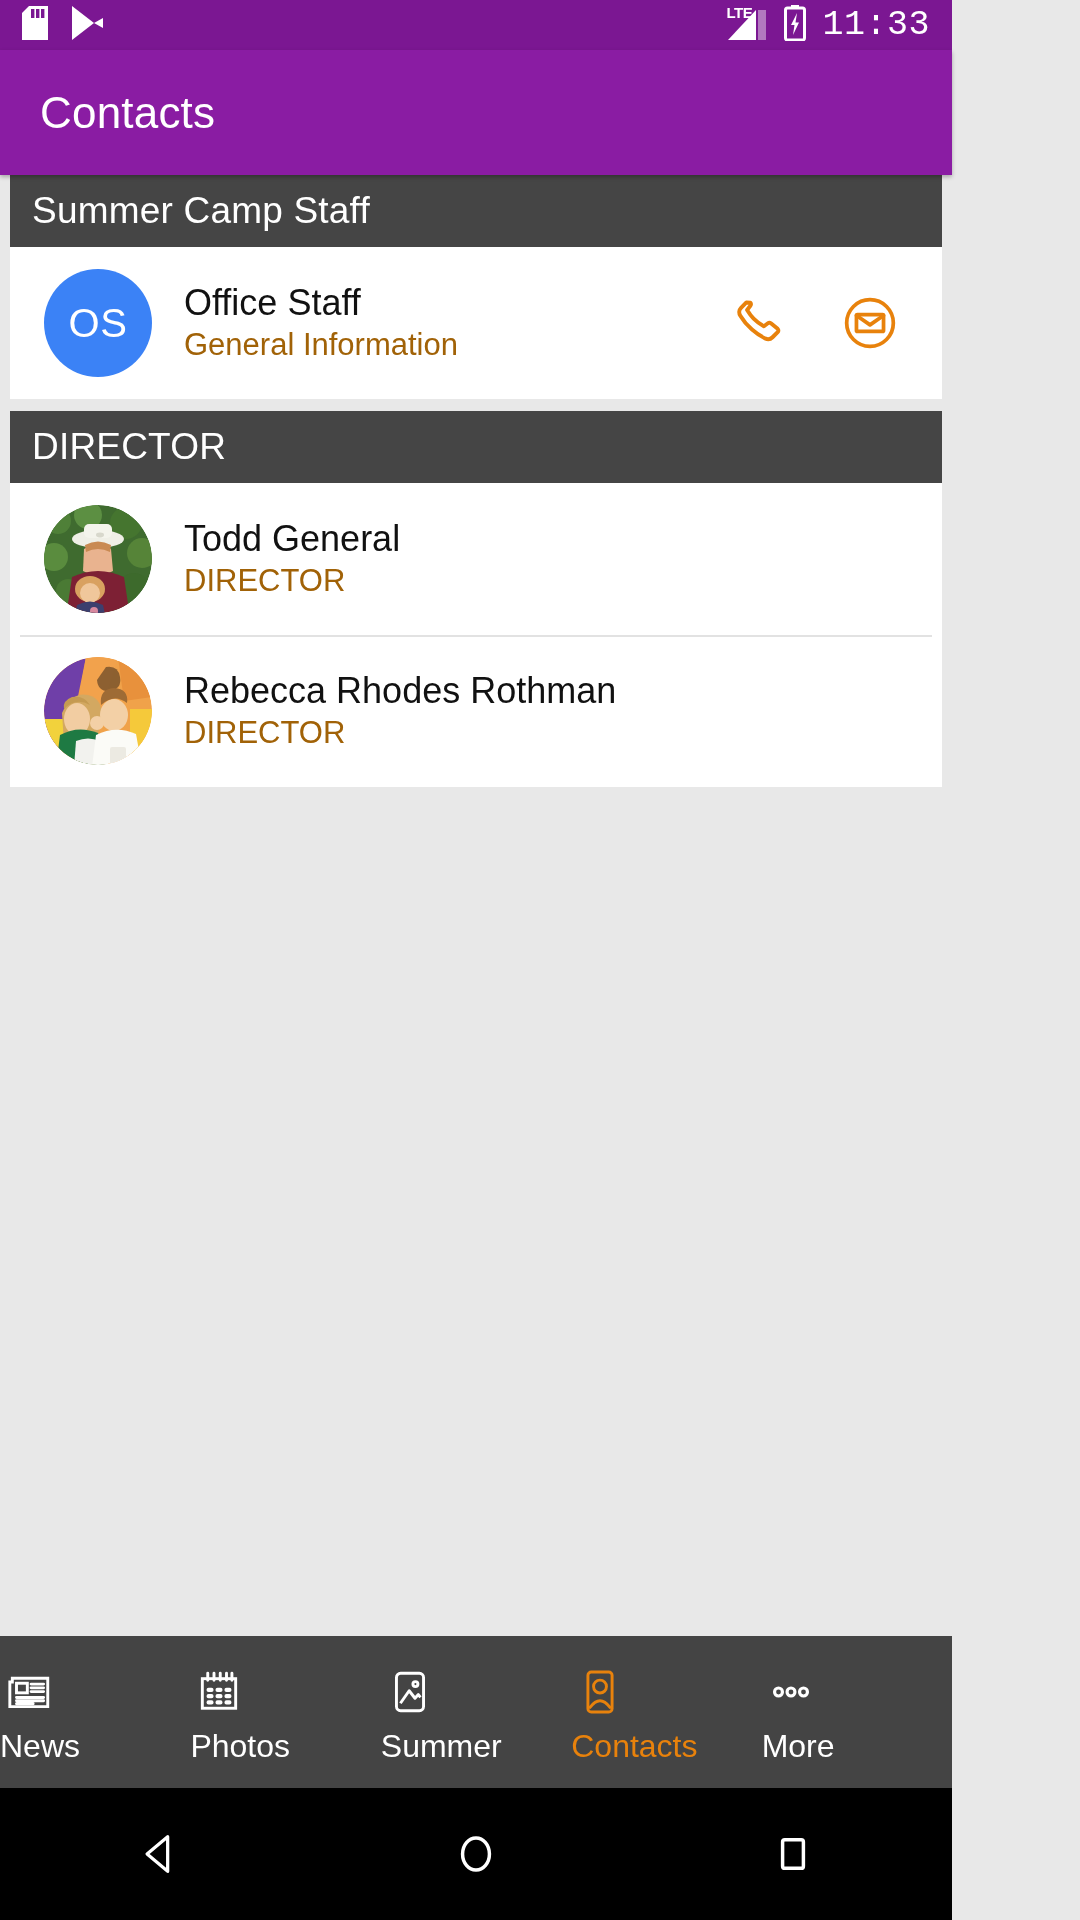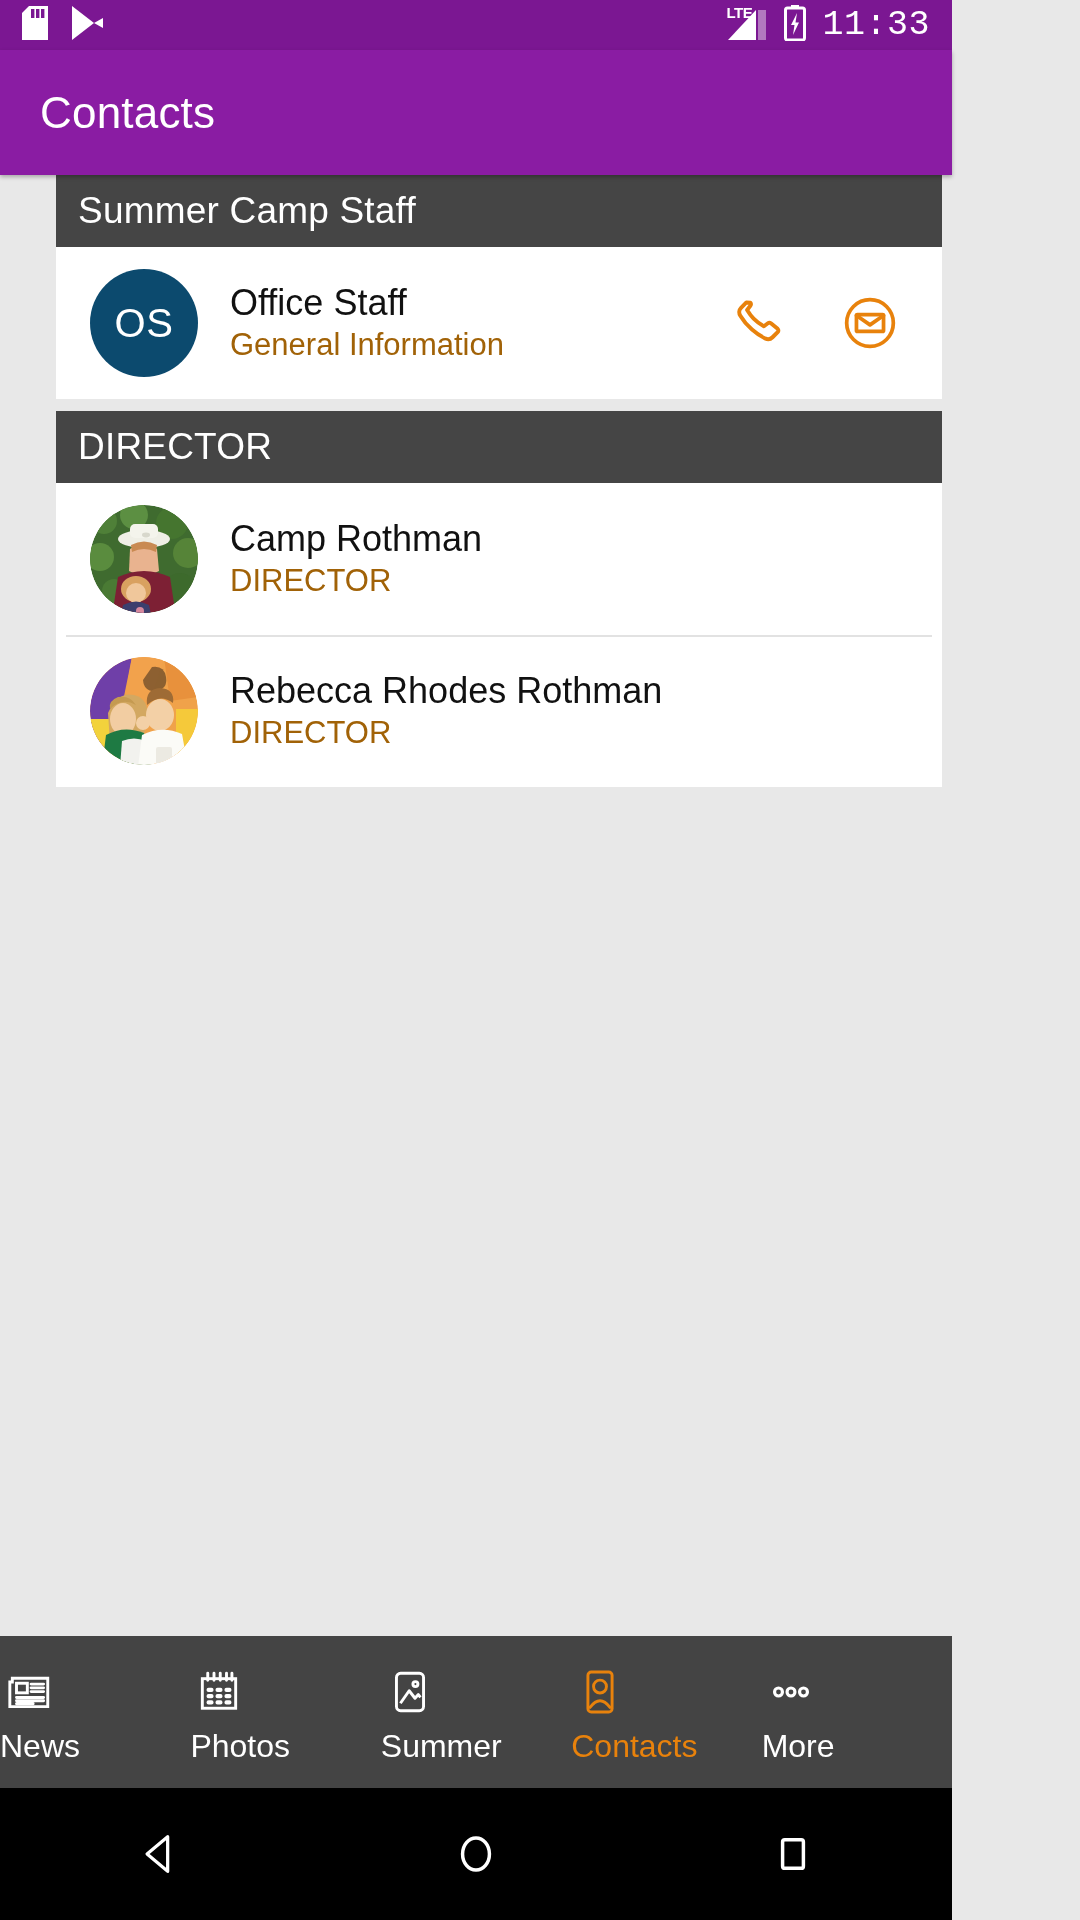--- a/index.html
+++ b/index.html
@@ -28,21 +28,21 @@
   
   .app-bar {
     height:125px; flex:0 0 125px; background:#8A1CA3;
     display:flex; align-items:center; padding:0 40px;
     box-shadow:0 2px 4px rgba(0,0,0,0.28);
     position:relative; z-index:5;
   }
   .app-title { color:#fff; font-size:44px; font-weight:400; letter-spacing:0.2px; }
 
   
-  .content { flex:1 1 auto; background:#e8e8e8; overflow:hidden; position:relative;margin-left:46px; }
+  .content { flex:1 1 auto; background:#e8e8e8; overflow:hidden; position:relative; }
   .card { background:#fff; margin:0 10px; }
   .section-head {
     background:#454545; color:#fff; height:72px;
     display:flex; align-items:center; padding:0 22px;
     font-size:37px; font-weight:400; letter-spacing:0.2px;
     margin:0 10px;
   }
   .sec-gap { height:12px; background:#e8e8e8; }
 
   .row {
@@ -52,21 +52,21 @@
   .row + .row::before {
     content:""; position:absolute; left:10px; right:10px; top:0;
     height:2px; background:#e2e2e2;
   }
 
   .avatar {
     width:108px; height:108px; border-radius:50%;
     flex:0 0 108px; overflow:hidden; position:relative;
   }
   .avatar.initials {
-    background:#0c4a6e; display:flex; align-items:center; justify-content:center;
+    background:#3b82f6; display:flex; align-items:center; justify-content:center;
     color:#fff; font-size:40px; letter-spacing:0.5px;
   }
   .row-text { margin-left:32px; flex:1 1 auto; min-width:0; }
   .row-title { font-size:36px; color:#111; line-height:1.12; font-weight:400; }
   .row-sub { font-size:31px; color:#a16207; line-height:1.2; margin-top:3px; }
   .row-actions { display:flex; align-items:center; gap:55px; margin-left:12px; padding-right:22px; }
   .act-icon { width:56px; height:56px; display:block; }
 
   
   .tab-bar {
@@ -194,21 +194,21 @@
               <path d="M41 40 q13 -7 26 0 l-1 7 q-12 -6 -24 0 z" fill="#c98a52"></path>
               <path d="M28 72 q26 -12 52 0 l6 40 H22 z" fill="#7d2034"></path>
               <ellipse cx="46" cy="84" rx="15" ry="13" fill="#d9a160"></ellipse>
               <circle cx="46" cy="88" r="10" fill="#f0c79b"></circle>
               <path d="M33 100 q13 -7 26 0 l3 14 H30 z" fill="#3c3f6e"></path>
               <circle cx="50" cy="106" r="4" fill="#d8899f"></circle>
             </g>
           </svg>
         </div>
         <div class="row-text">
-          <div class="row-title">Camp Rothman</div>
+          <div class="row-title">Todd General</div>
           <div class="row-sub">DIRECTOR</div>
         </div>
       </div>
 
       <div class="row">
         <div class="avatar">
           <svg viewBox="0 0 108 108" width="108" height="108">
             <defs>
               <clipPath id="clipR">
                   <circle cx="54" cy="54" r="54"></circle>

